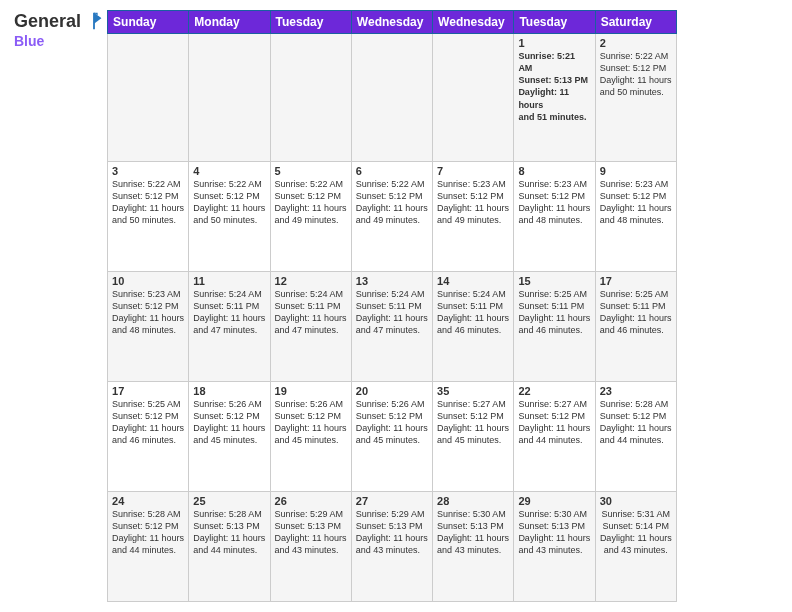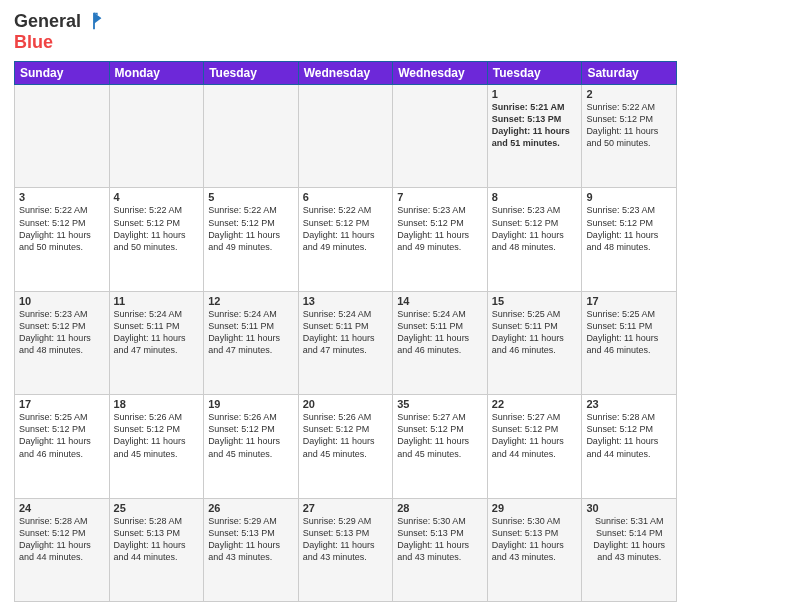--- a/index.html
+++ b/index.html
@@ -8,21 +8,21 @@
       background: #fff;
       width: 792px;
       height: 612px;
       overflow: hidden;
     }
     .page {
       width: 691px;
       height: 612px;
       padding: 10px 14px 10px 14px;
       display: flex;
-      flex-direction: column;
+      flex-direction: row;
     }
     .header {
       display: flex;
       justify-content: space-between;
       align-items: flex-start;
       margin-bottom: 8px;
     }
     .logo {
       display: flex;
       flex-direction: column;
@@ -92,21 +92,21 @@
     <div class="logo">
     <div style="display:flex;align-items:center;">
       <span style="font-size:18px;font-weight:bold;color:#333;">General</span>
       <svg width="22" height="22" viewBox="0 0 24 24" style="margin: 0 2px;">
         <polygon points="12,3 20,9 16,9 16,3" fill="#2878c0"></polygon>
         <path d="M12 3 L12 21" stroke="#2878c0" stroke-width="2" fill="none"></path>
         <path d="M12 3 L20 9 L12 15 Z" fill="#2878c0"></path>
       </svg>
     </div>
     <div>
-      <span style="font-size:18px;font-weight:bold;color:#ef4444;">Blue</span>
+      <span style="font-size:14px;font-weight:bold;color:#8b5cf6;">Blue</span>
     </div>
   </div>
     <div class="title-block">
       <div class="month-title"></div>
       <div class="location"></div>
     </div>
   </div>
 
   <table class="calendar">
     <thead>

